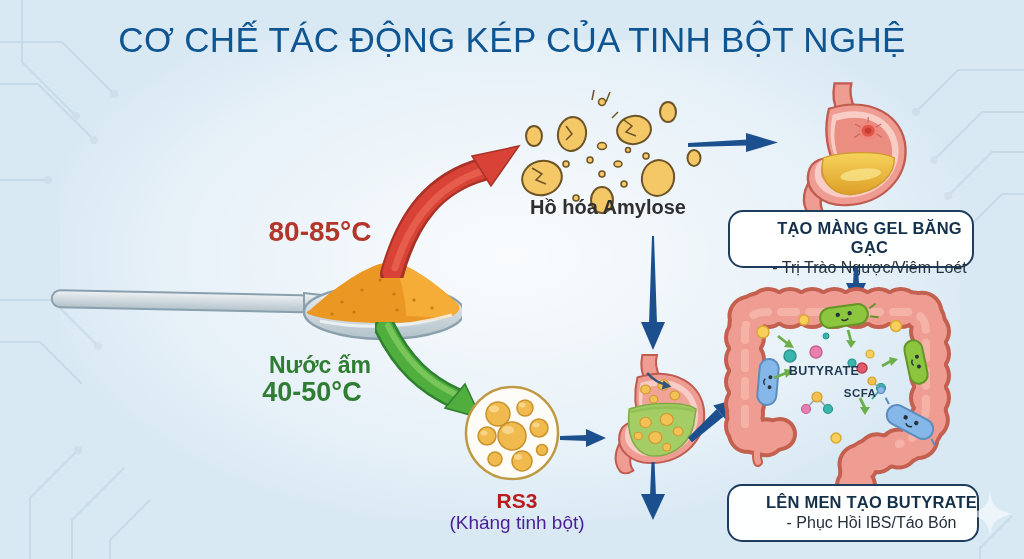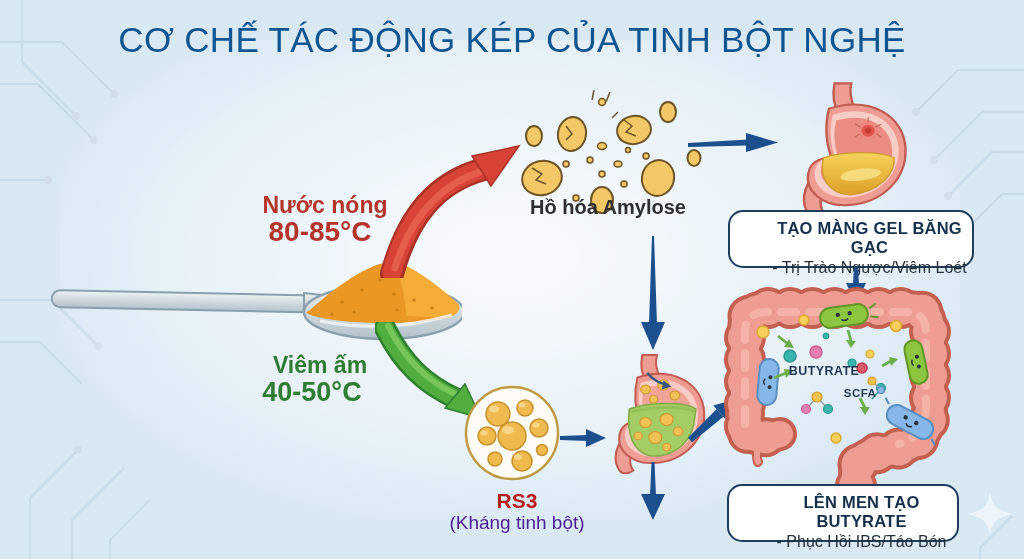--- a/index.html
+++ b/index.html
@@ -24,21 +24,21 @@
   .lbl-rs3{position:absolute;left:437px;top:489px;width:160px;text-align:center;
          color:#b91c1c;font-size:21px;font-weight:700;}
   .lbl-rs3-sub{position:absolute;left:417px;top:512px;width:200px;text-align:center;
          color:#4c1d95;font-size:19px;font-weight:500;}
   .info-box{position:absolute;background:rgba(255,255,255,0.96);
          border:2.5px solid #1e3d5c;border-radius:15px;text-align:center;
          padding-top:7px;box-sizing:border-box;padding-left:37px;}
   .info-box .bt{font-size:16.5px;font-weight:800;color:#14304a;letter-spacing:0.2px;}
   .info-box .bs{font-size:16px;font-weight:500;color:#26303a;margin-top:2px;}
   #gel-box{left:728px;top:210px;width:246px;height:58px;}
-  #butyrate-box{left:727px;top:484px;width:232px;height:58px;}
+  #butyrate-box{left:727px;top:484px;width:252px;height:58px;}
   svg{display:block;}
 </style>
 </head>
 <body>
 
 <div class="stage">
 
   <svg class="abs" style="left:0;top:0" width="1024" height="559" viewBox="0 0 1024 559">
     <g stroke="#c2d6e5" stroke-width="2" fill="none" opacity="0.75">
       <polyline points="-10,42 62,42 112,92"></polyline>
@@ -110,23 +110,22 @@
     <polygon points="113,48 94,18 141,8" fill="#d84237" stroke="#a93226" stroke-width="1.5"></polygon>
   </svg>
 
   <svg class="abs" style="left:375px;top:322px" width="140" height="125" viewBox="0 0 140 125">
     <path d="M10,6 C28,42 50,62 80,76" stroke="#2f8030" stroke-width="22" fill="none" stroke-linecap="round"></path>
     <path d="M10,6 C28,42 50,62 80,76" stroke="#4fae3e" stroke-width="17" fill="none" stroke-linecap="round"></path>
     <path d="M13,4 C31,40 54,60 80,72" stroke="#7cc95c" stroke-width="6" fill="none" stroke-linecap="round" opacity="0.9"></path>
     <polygon points="70,86 90,62 106,96" fill="#4fae3e" stroke="#2f8030" stroke-width="1.5"></polygon>
   </svg>
 
-  <div class="lbl-hot">Nước nóng</div>
   <div class="lbl-hot-temp">80-85°C</div>
-  <div class="lbl-warm">Viêm ấm</div>
+  <div class="lbl-warm">Nước ấm</div>
   <div class="lbl-warm-temp">40-50°C</div>
 
   <svg class="abs" style="left:506px;top:86px" width="200" height="135" viewBox="0 0 200 135">
     <g fill="#f4c767" stroke="#6d5426" stroke-width="2">
       <ellipse cx="36" cy="92" rx="20" ry="17" transform="rotate(-15 36 92)"></ellipse>
       <ellipse cx="66" cy="48" rx="14" ry="17" transform="rotate(10 66 48)"></ellipse>
       <ellipse cx="128" cy="44" rx="17" ry="14" transform="rotate(-10 128 44)"></ellipse>
       <ellipse cx="152" cy="92" rx="16" ry="18" transform="rotate(15 152 92)"></ellipse>
       <ellipse cx="96" cy="114" rx="11" ry="13"></ellipse>
       <ellipse cx="162" cy="26" rx="8" ry="10"></ellipse>

